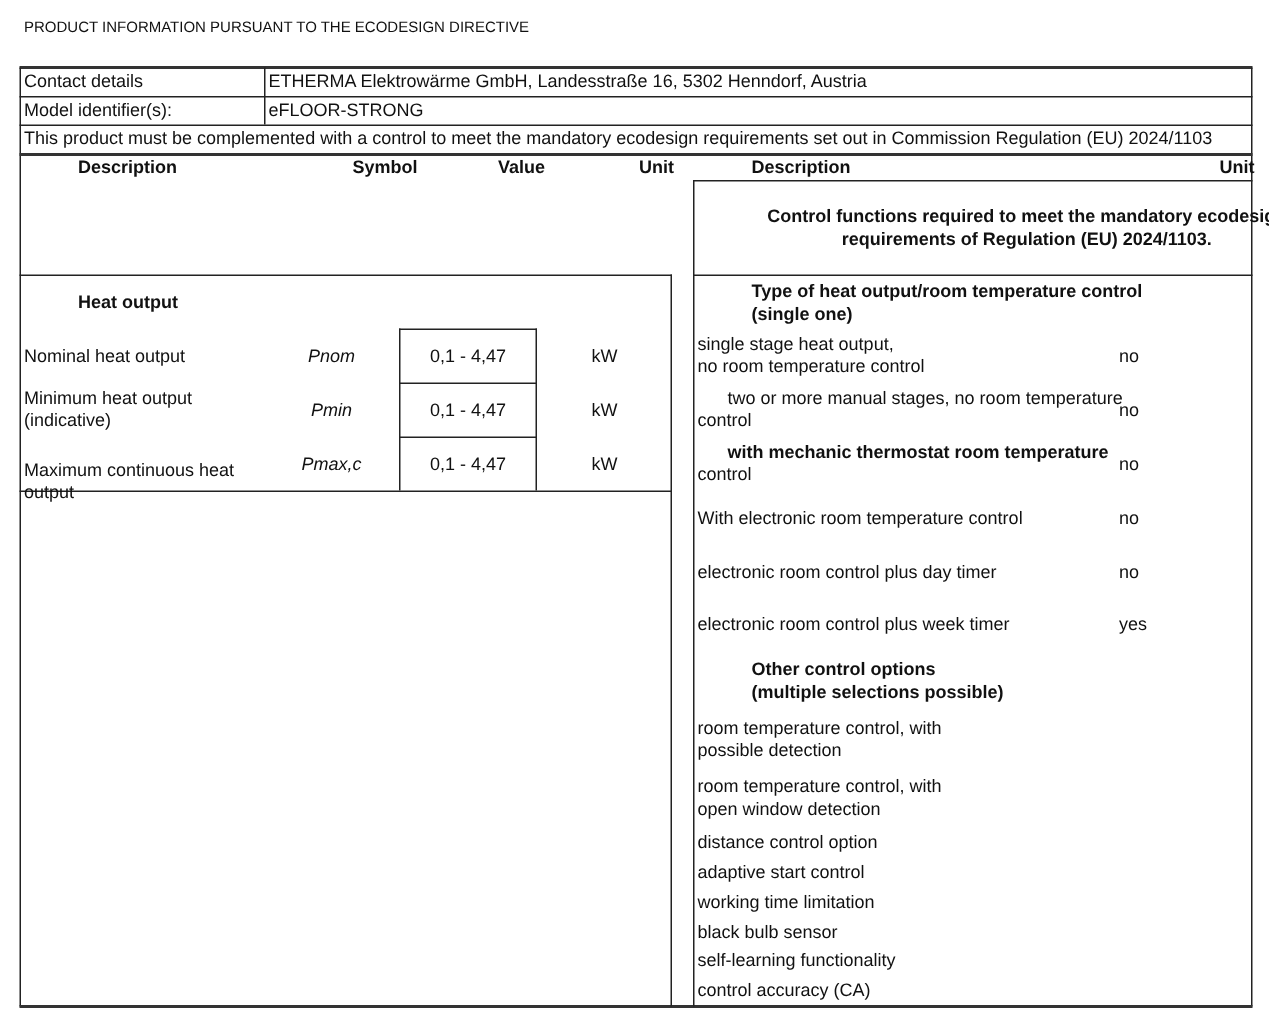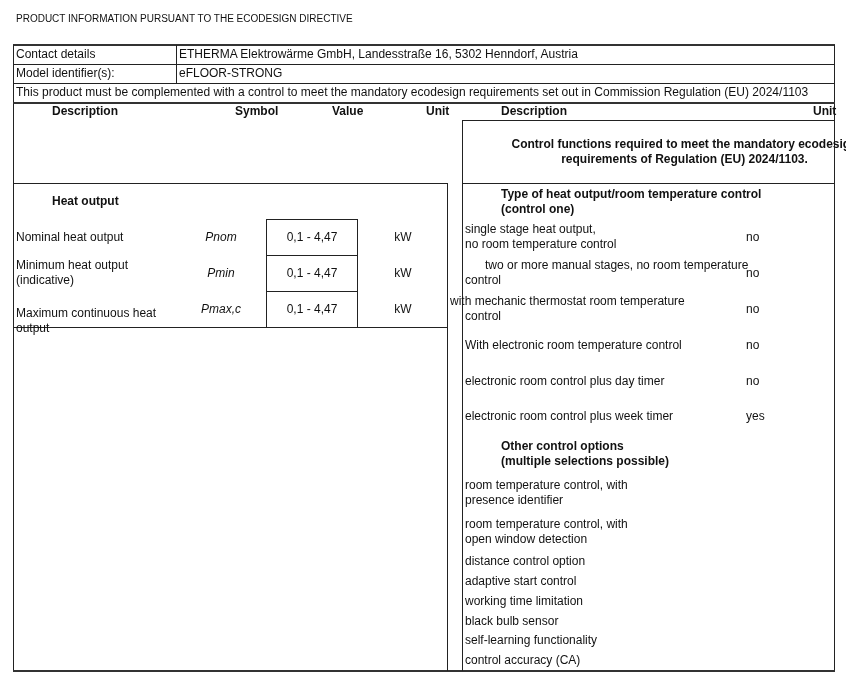--- a/index.html
+++ b/index.html
@@ -74,34 +74,34 @@
   <div class="t ctr" style="left:358px;top:266px;width:90px;">kW</div>
 </div>
 <div>
   <div class="abs" style="left:16px;top:294px;width:160px;line-height:15px;margin-top:12px;">Maximum continuous heat output</div>
   <div class="t i ctr" style="left:176px;top:302px;width:90px;">Pmax,c</div>
   <div class="t ctr" style="left:266px;top:302px;width:92px;">0,1 - 4,47</div>
   <div class="t ctr" style="left:358px;top:302px;width:90px;">kW</div>
 </div>
 
 <div class="t b" style="left:465px;top:187px;">Type of heat output/room temperature control</div>
-<div class="t b" style="left:465px;top:202px;">(control one)</div>
+<div class="t b" style="left:465px;top:202px;">(single one)</div>
 
 <div>
   <div class="t" style="left:465px;top:222px;">single stage heat output,</div>
   <div class="t" style="left:465px;top:237px;">no room temperature control</div>
   <div class="t" style="left:746px;top:230px;">no</div>
 </div>
 <div>
   <div class="t" style="left:465px;top:258px;margin-left:20px;">two or more manual stages, no room temperature</div>
   <div class="t" style="left:465px;top:273px;">control</div>
   <div class="t" style="left:746px;top:266px;">no</div>
 </div>
 <div>
-  <div class="t" style="left:450px;top:294px;">with mechanic thermostat room temperature</div>
+  <div class="t" style="left:485px;top:294px;font-weight:bold;">with mechanic thermostat room temperature</div>
   <div class="t" style="left:465px;top:309px;">control</div>
   <div class="t" style="left:746px;top:302px;">no</div>
 </div>
 <div>
   <div class="t" style="left:465px;top:338px;">With electronic room temperature control</div>
   <div class="t" style="left:746px;top:338px;">no</div>
 </div>
 <div>
   <div class="t" style="left:465px;top:374px;">electronic room control plus day timer</div>
   <div class="t" style="left:746px;top:374px;">no</div>
@@ -109,21 +109,21 @@
 <div>
   <div class="t" style="left:465px;top:409px;">electronic room control plus week timer</div>
   <div class="t" style="left:746px;top:409px;">yes</div>
 </div>
 
 <div class="t b" style="left:465px;top:439px;">Other control options</div>
 <div class="t b" style="left:465px;top:454px;">(multiple selections possible)</div>
 
 <div>
   <div class="t" style="left:465px;top:478px;">room temperature control, with</div>
-  <div class="t" style="left:465px;top:493px;">presence identifier</div>
+  <div class="t" style="left:465px;top:493px;">possible detection</div>
 </div>
 <div>
   <div class="t" style="left:465px;top:517px;">room temperature control, with</div>
   <div class="t" style="left:465px;top:532px;">open window detection</div>
 </div>
 <div class="t" style="left:465px;top:554px;">distance control option</div>
 <div class="t" style="left:465px;top:574px;text-align:center;">adaptive start control</div>
 <div class="t" style="left:465px;top:594px;">working time limitation</div>
 <div class="t" style="left:465px;top:614px;">black bulb sensor</div>
 <div class="t" style="left:465px;top:633px;">self-learning functionality</div>

